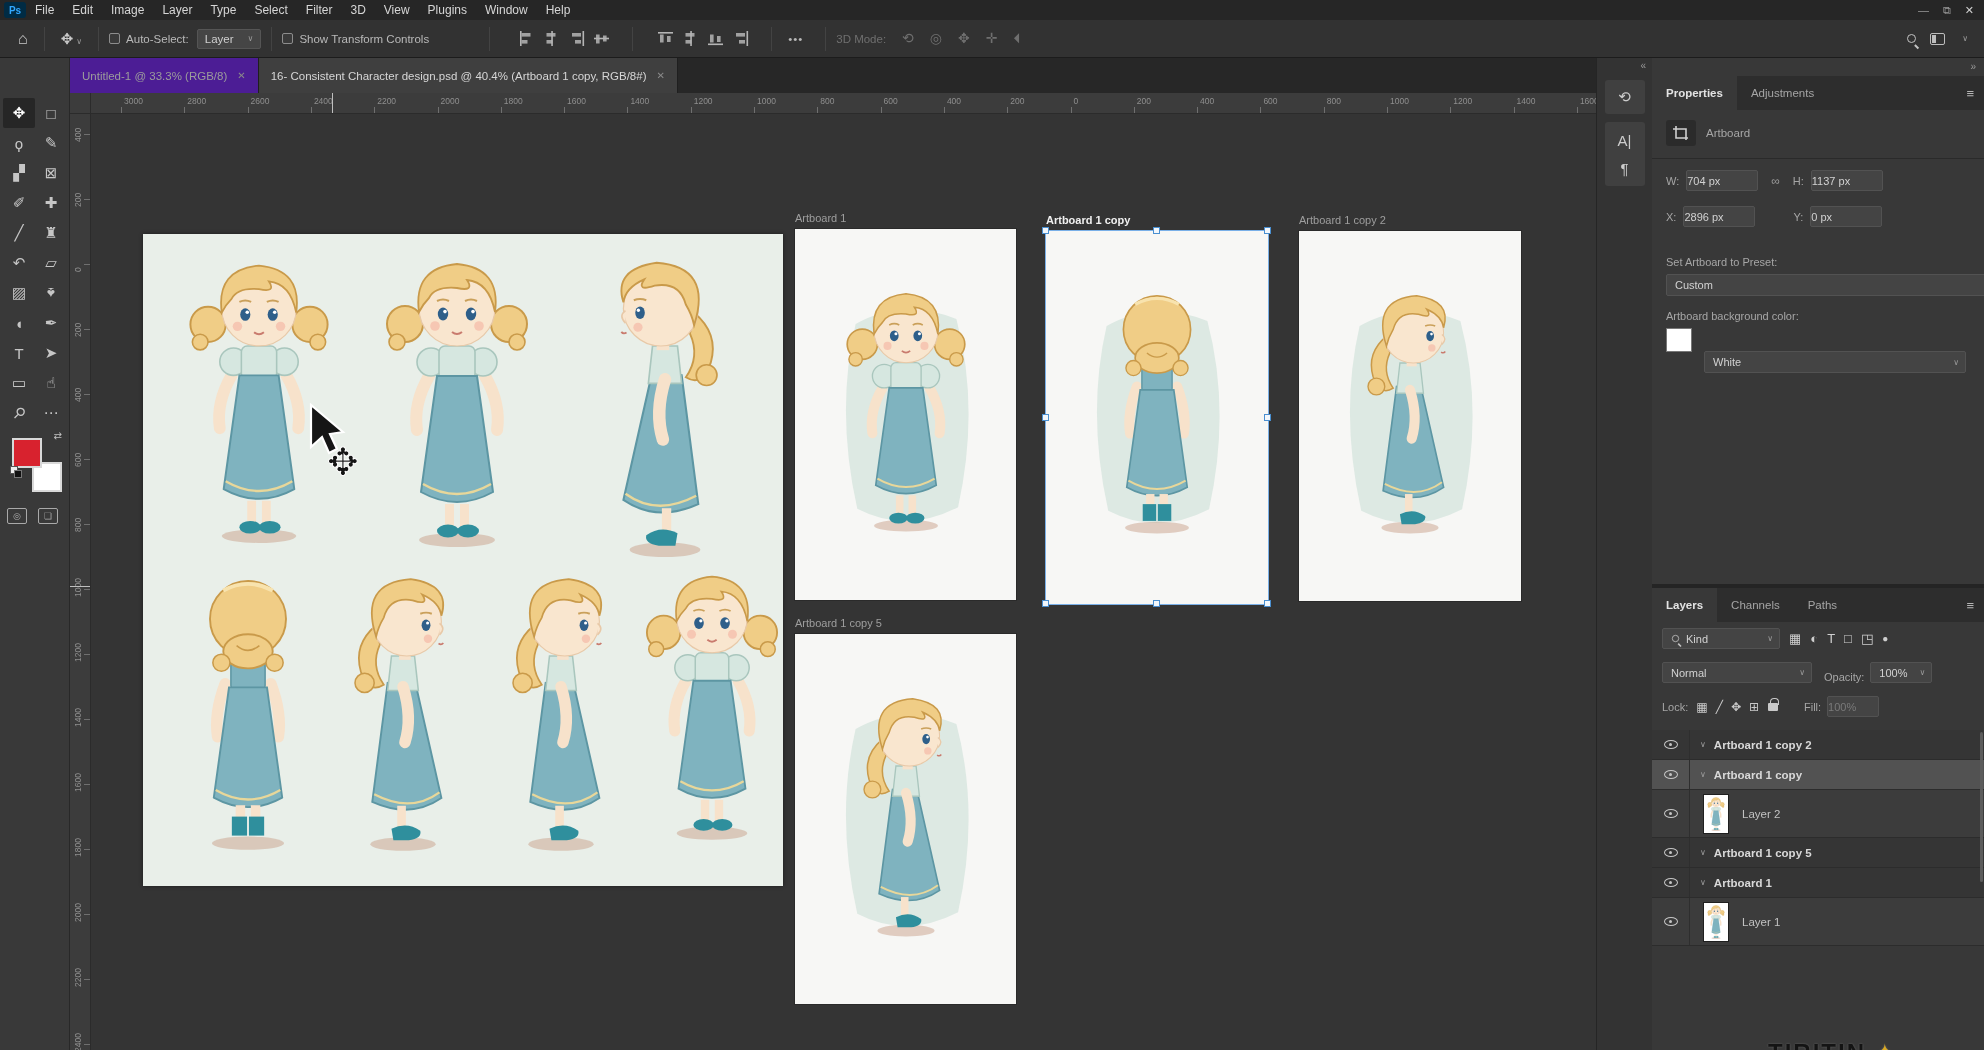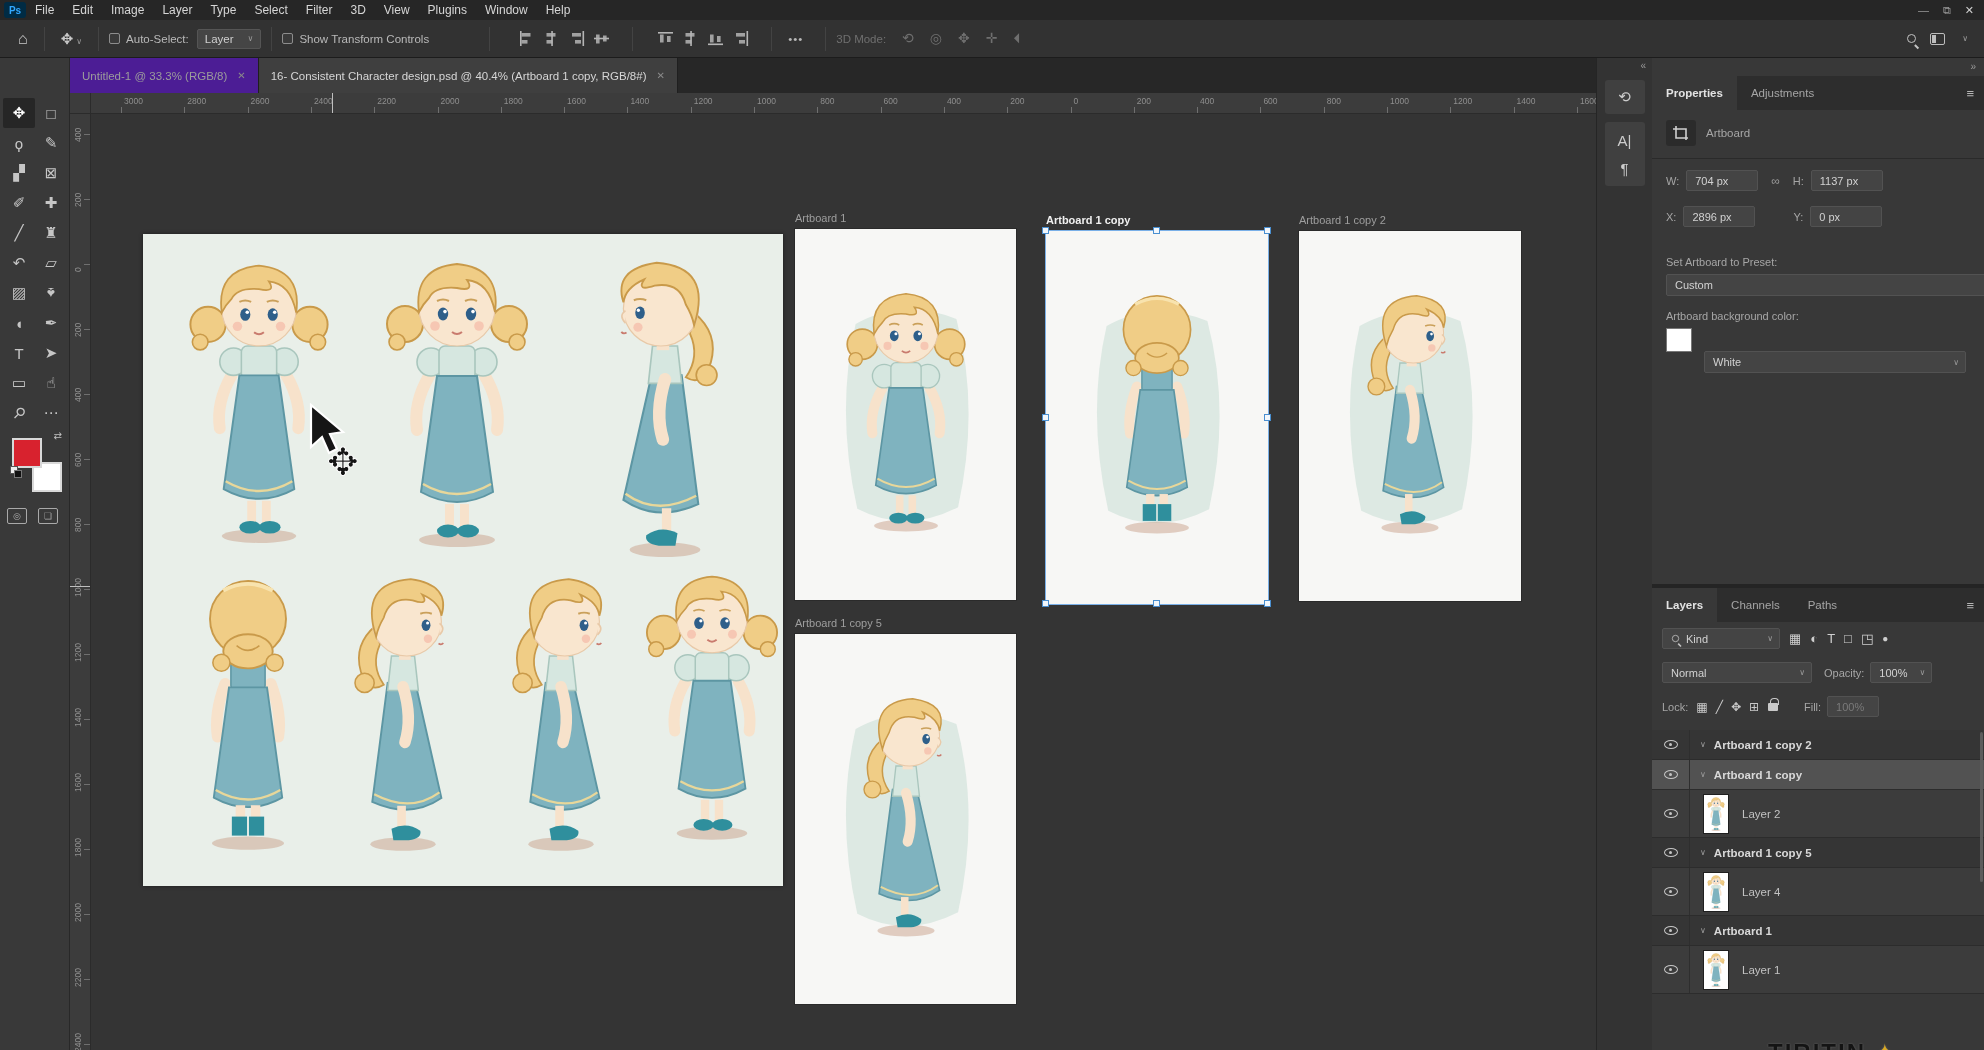--- a/index.html
+++ b/index.html
@@ -90,21 +90,21 @@
   
   #rightcol { left:1652px; top:58px; width:332px; height:992px; background:#383838; z-index:40; }
   .panel-tabs { position:absolute; left:0; width:332px; height:34px; background:#2d2d2d; display:flex; align-items:stretch; }
   .panel-tab { padding:0 14px; display:flex; align-items:center; font-size:11.5px; color:#a5a5a5; }
   .panel-tab.active { background:#383838; color:#e3e3e3; font-weight:bold; }
   .panel-menu { margin-left:auto; color:#b5b5b5; padding:0 10px; display:flex; align-items:center; font-size:13px; }
   .mini-head { position:absolute; left:0; top:0; width:332px; height:18px; background:#383838; color:#9a9a9a;
     font-size:10px; text-align:right; padding:3px 8px 0 0; }
   .plabel { color:#a6a6a6; font-size:11px; }
   .pfield { background:#444444; border:1px solid #525252; border-radius:2px; height:21px;
-    display:inline-flex; align-items:center; padding:0 8px; color:#d2d2d2; font-size:11px; }
+    display:inline-flex; align-items:center; padding:0 0; color:#d2d2d2; font-size:11px; }
   .ddown { position:relative; background:#444444; border:1px solid #525252; border-radius:2px; height:22px;
     display:flex; align-items:center; padding:0 8px; color:#d2d2d2; font-size:11px; }
   .ddown .chev { position:absolute; right:6px; }
   .divline { position:absolute; left:0; width:332px; height:1px; background:#2a2a2a; }
 
   .ab-icon { display:inline-flex; width:30px; height:26px; background:#2b2b2b; border-radius:3px;
     align-items:center; justify-content:center; }
 
   
   .filter-icon { color:#cfcfcf; font-size:13px; margin-left:9px; }
@@ -639,21 +639,21 @@
         <span class="chev">∨</span>
     </span>
     <span class="filter-icon">▦</span>
     <span class="filter-icon">◐</span>
     <span class="filter-icon">T</span>
     <span class="filter-icon">□</span>
     <span class="filter-icon">◳</span>
     <span class="filter-icon" style="font-size:10px">●</span>
   </div>
 
-  <div class="abs" style="left:10px; top:604px; display:flex; align-items:center; width:312px">
+  <div class="abs" style="left:10px; top:604px; display:flex; align-items:flex-end; width:312px">
     <span class="ddown" style="width:150px; height:21px">
       <span>Normal</span>
         <span class="chev">∨</span>
     </span>
     <span class="plabel" style="margin-left:12px">Opacity:</span>
     <span class="ddown" style="width:62px; height:21px; margin-left:6px">
       <span>100%</span>
         <span class="chev">∨</span>
     </span>
   </div>
@@ -696,30 +696,20 @@
           </svg></span>
         <span class="lname">Layer 2</span>
       </div>
       <div class="lrow lrow-group">
         <span class="eyebox">
           <span class="eye"></span>
         </span>
         <span class="gchev">∨</span>
         <span class="gname">Artboard 1 copy 5</span>
       </div>
-      <div class="lrow lrow-layer">
-        <span class="eyebox">
-          <span class="eye"></span>
-        </span>
-        <span class="lthumb"><svg viewBox="0 0 100 160" width="24" height="38">
-            <rect width="100" height="160" fill="#ffffff"></rect>
-            <use href="#girl-front"></use>
-          </svg></span>
-        <span class="lname">Layer 4</span>
-      </div>
       <div class="lrow lrow-group">
         <span class="eyebox">
           <span class="eye"></span>
         </span>
         <span class="gchev">∨</span>
         <span class="gname">Artboard 1</span>
       </div>
       <div class="lrow lrow-layer">
         <span class="eyebox">
           <span class="eye"></span>

